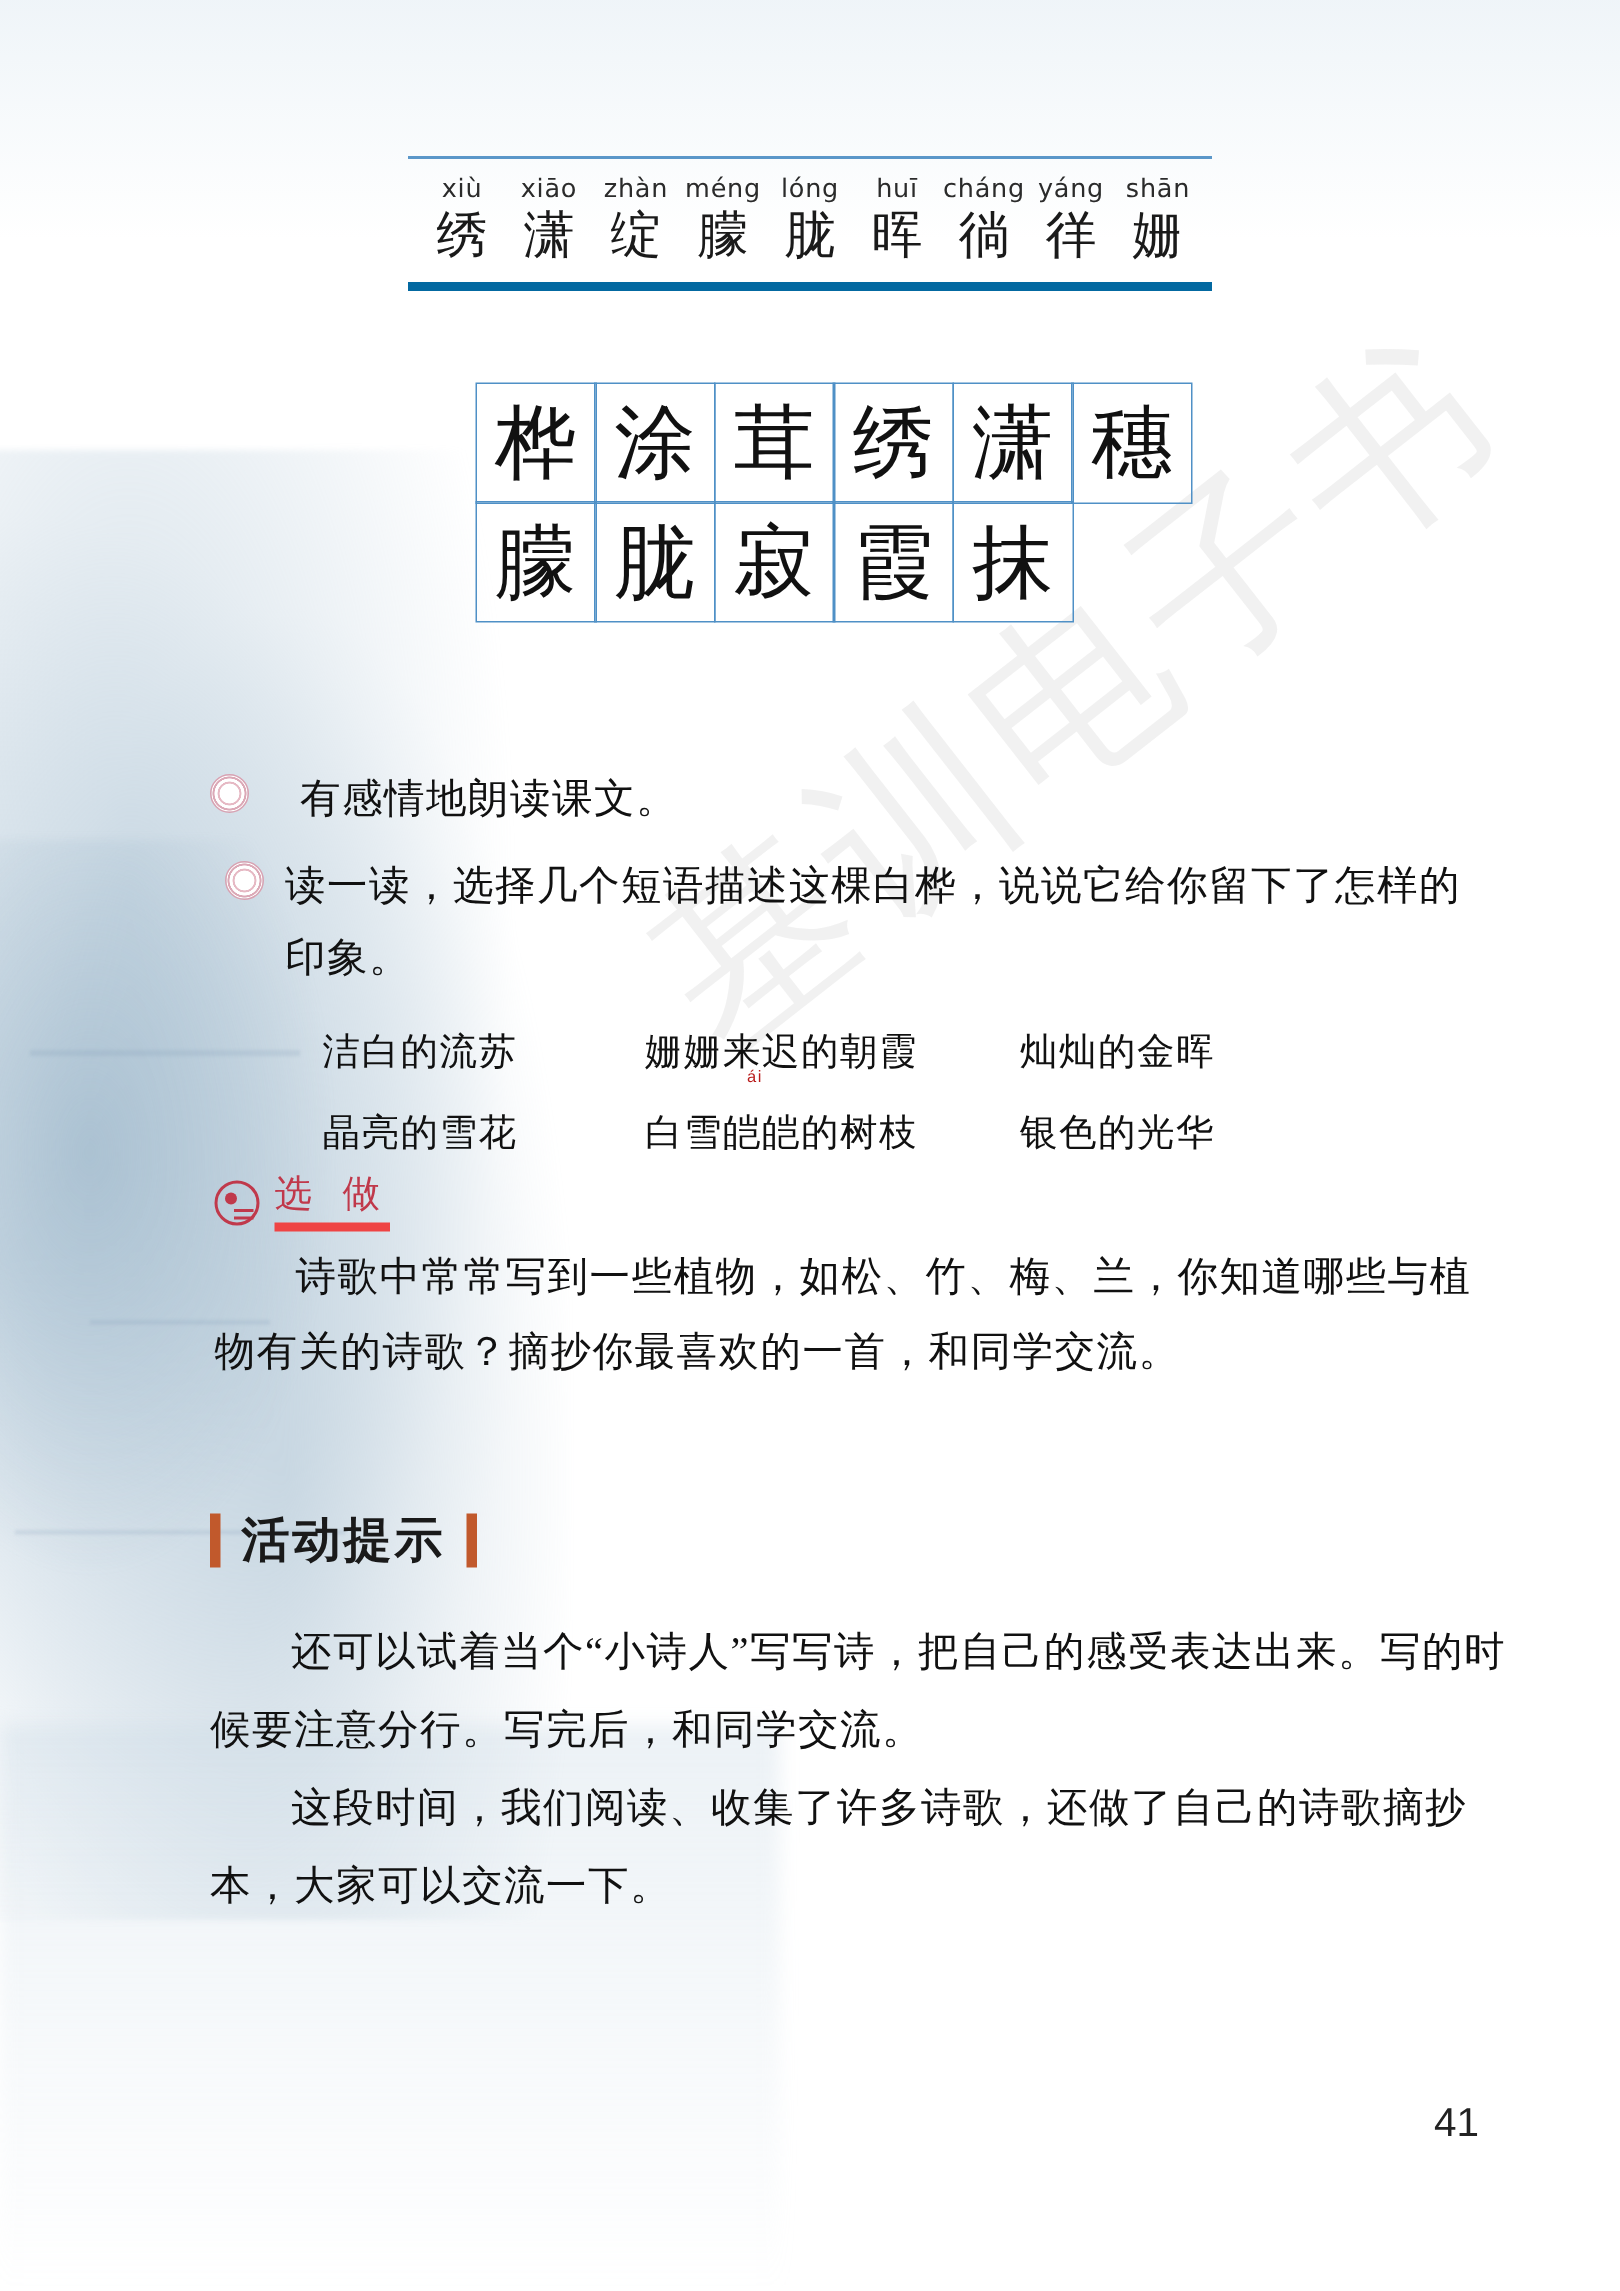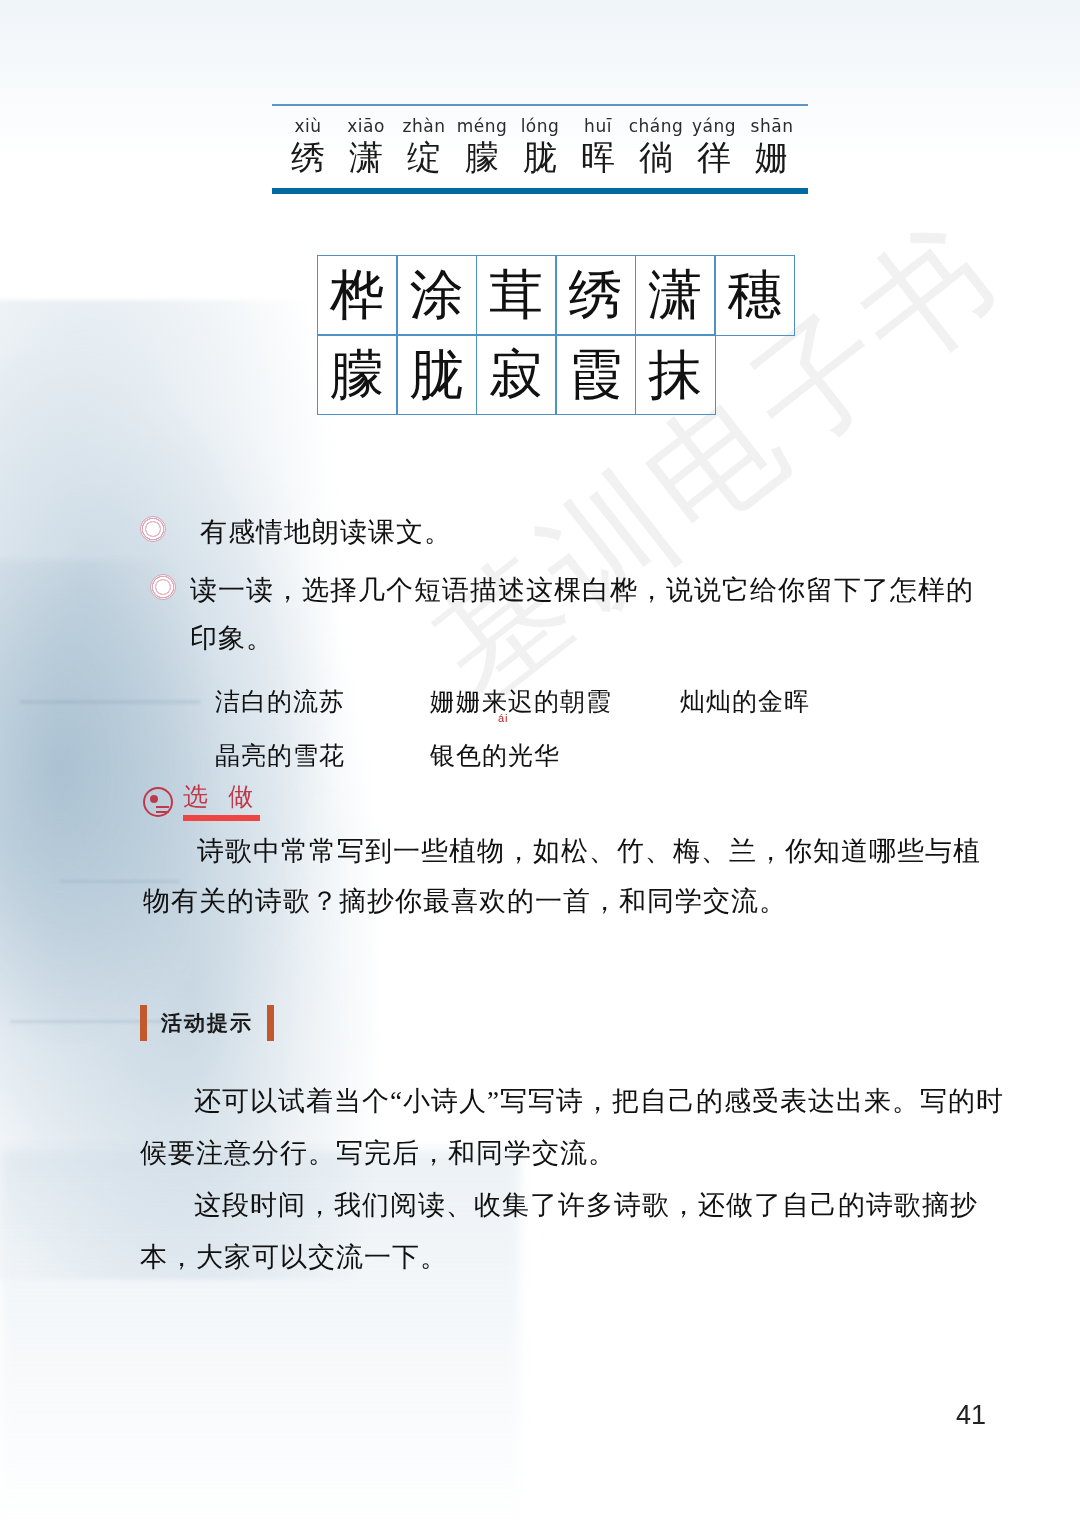--- a/index.html
+++ b/index.html
@@ -252,21 +252,21 @@
     display: flex;
     align-items: center;
   }
   .tips-bar {
     width: 7px;
     height: 36px;
     background: #c1592c;
     flex: none;
   }
   .tips-title {
-    font-size: 21px;
+    font-size: 32px;
     font-weight: bold;
     color: #1a1a1a;
     margin: 0 14px;
     letter-spacing: 2px;
     font-family: "Liberation Sans", sans-serif;
   }
 
   .tips-body {
     position: absolute;
     left: 140px;
@@ -401,20 +401,21 @@
   <div class="phrase-line">
     <div class="p1">洁白的流苏</div>
     <div class="p2">
       <span class="ruby-mark" style="left:68px; top:38px;">ái</span>
       <span>姗姗来迟的朝霞</span>
     </div>
     <div class="p3">灿灿的金晖</div>
   </div>
   <div class="phrase-line">
     <div class="p1">晶亮的雪花</div>
+    <div class="p2">白雪皑皑的树枝</div>
     <div class="p3">银色的光华</div>
   </div>
 </div>
 
 <div class="optional-badge">
   <div class="badge-icon"></div>
   <div class="badge-label">选 做</div>
 </div>
 
 <div class="optional-para">诗歌中常常写到一些植物，如松、竹、梅、兰，你知道哪些与植物有关的诗歌？摘抄你最喜欢的一首，和同学交流。</div>

